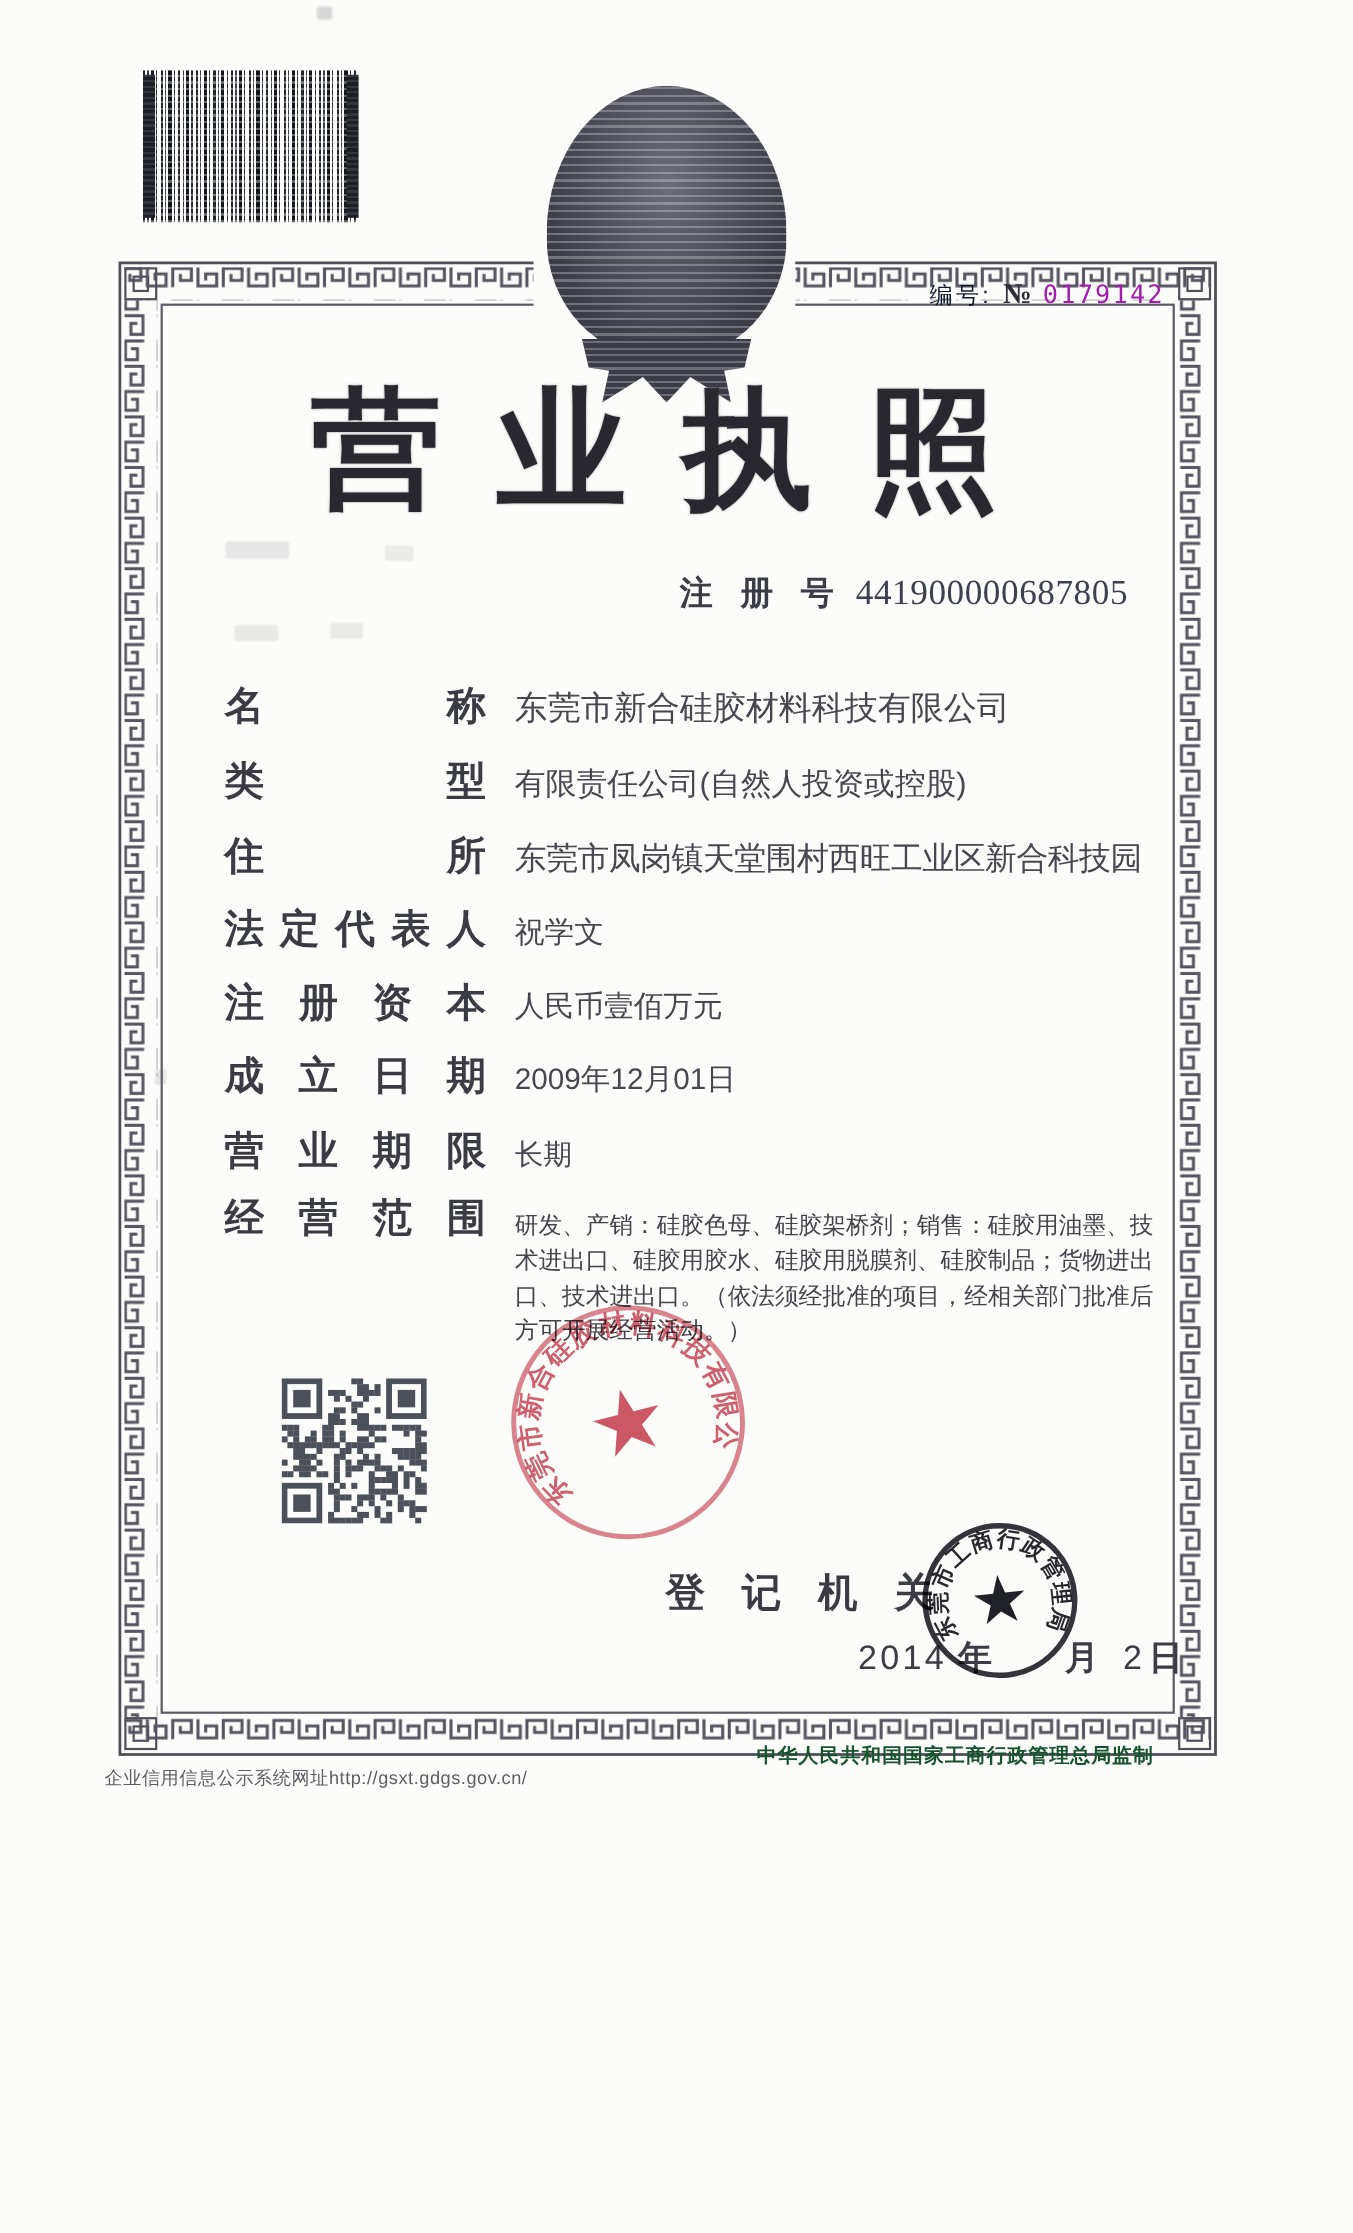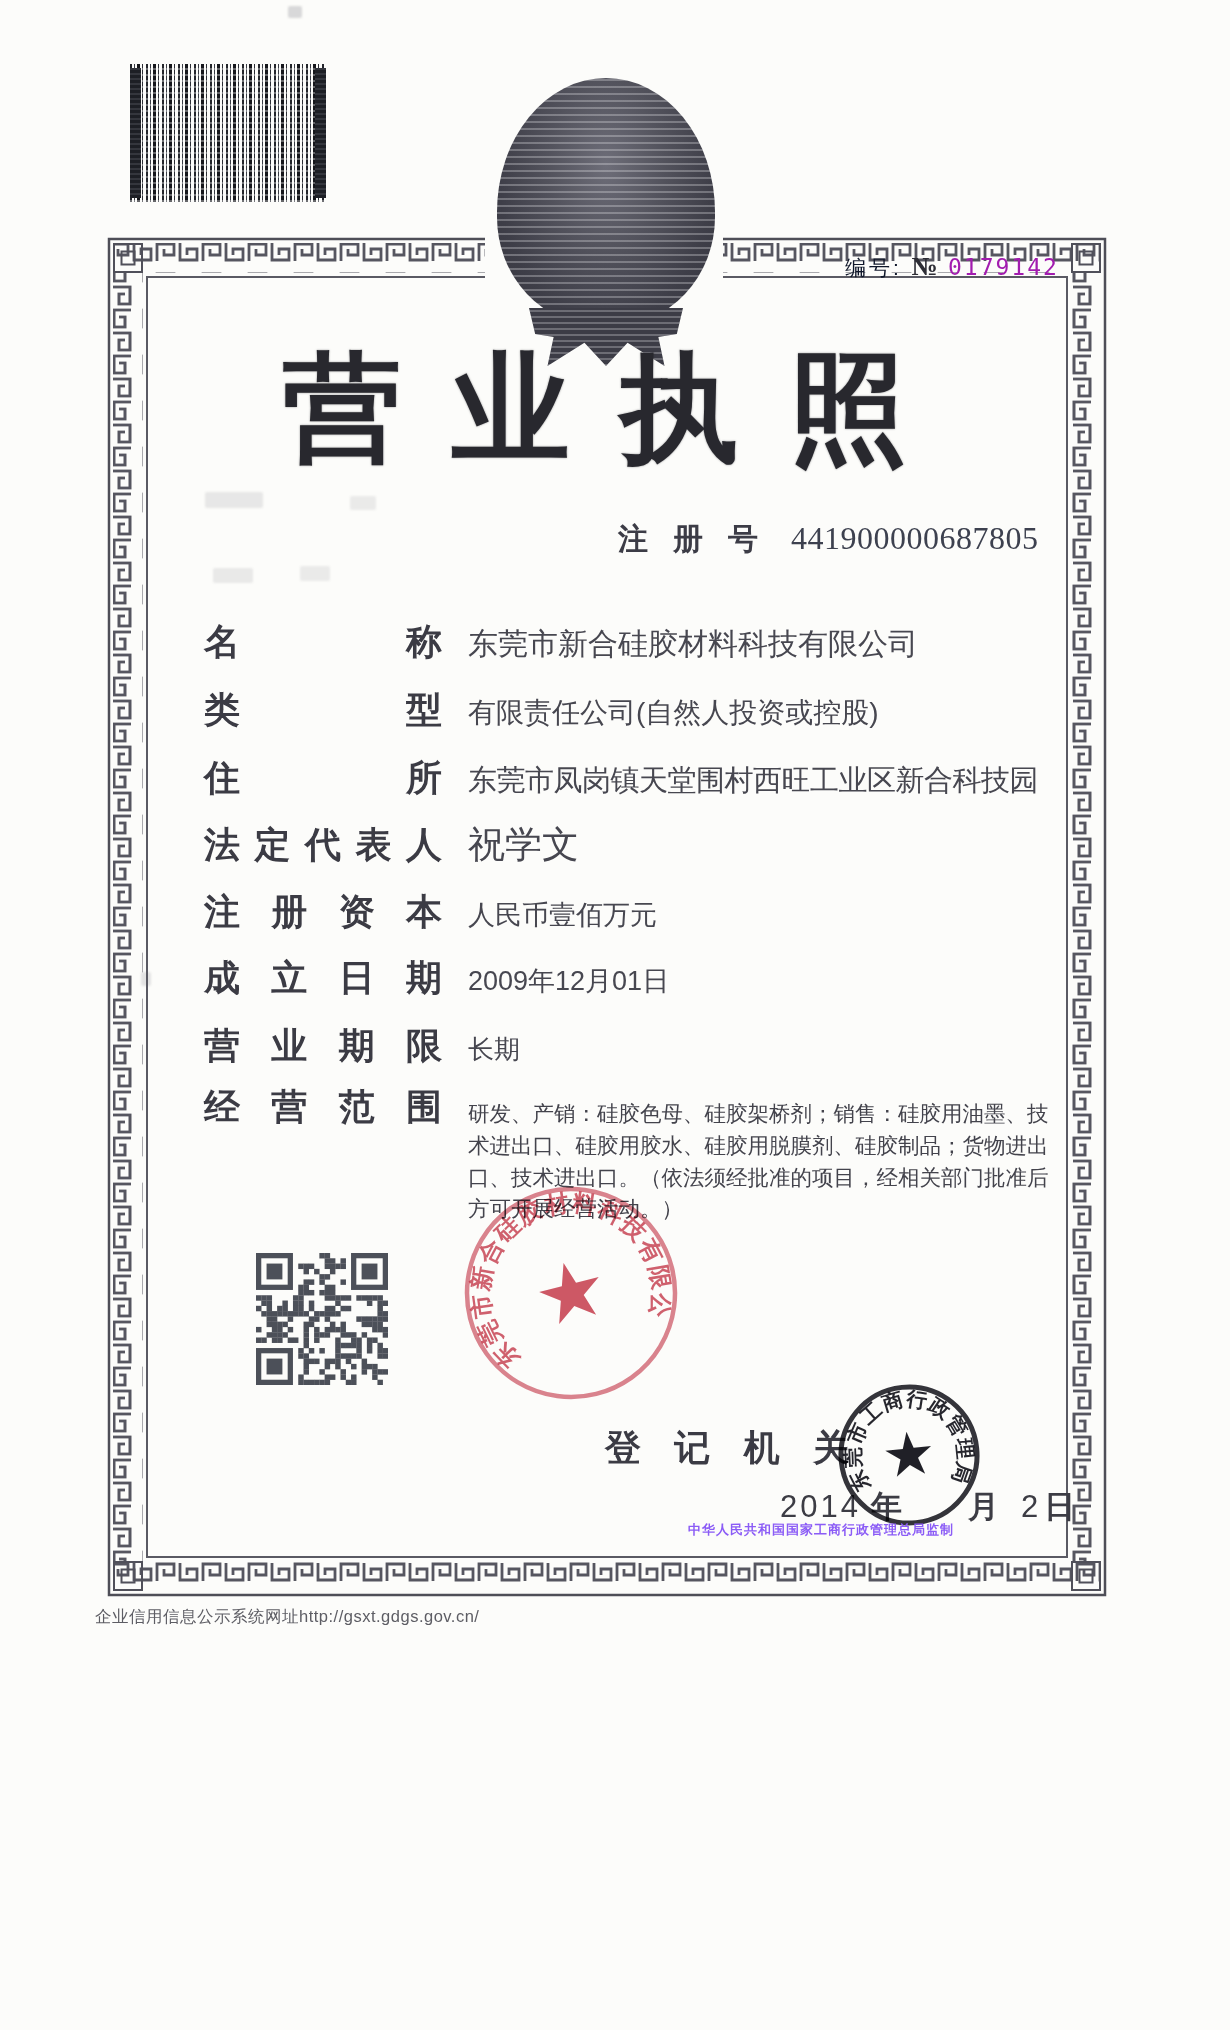--- a/index.html
+++ b/index.html
@@ -55,30 +55,30 @@
   .title{
     left:283px;top:330px;width:624px;height:150px;
     font-size:118px;font-weight:800;color:#28282e;
     text-shadow:0 0 2px rgba(40,40,45,.55);
   }
   .jlabel{display:flex;justify-content:space-between;}
 
   
   .regline{left:618px;top:519px;display:flex;align-items:baseline;}
   .regline .rlab{width:140px;font-size:30px;color:#3c3c46;font-weight:600;}
-  .regline .rnum{margin-left:33px;font-family:"Liberation Serif",serif;font-size:32px;color:#3d414f;letter-spacing:.5px;}
+  .regline .rnum{margin-left:20px;font-family:"Liberation Serif",serif;font-size:32px;color:#3d414f;letter-spacing:.5px;}
 
   
   .row{position:absolute;left:204px;display:flex;align-items:baseline;}
   .flabel{width:238px;font-size:36px;font-weight:650;color:#3b3b44;flex:none;}
   .fvalue{margin-left:26px;color:#474750;}
   .v-name{font-size:30px;}
   .v-type{font-size:28px;}
   .v-addr{font-size:29px;letter-spacing:-.5px;white-space:nowrap;}
-  .v-legal{font-size:37px;}
+  .v-legal{font-size:27px;}
   .v-cap{font-size:27px;}
   .v-date{font-size:27px;}
   .v-term{font-size:26px;}
   .row.scope{align-items:flex-start;}
   .v-scope{font-size:21.5px;line-height:1.48;width:600px;margin-top:16px;color:#43434c;}
 
   
   .qr{left:256px;top:1253px;width:132px;height:132px;opacity:.92;}
 
   
@@ -90,21 +90,21 @@
   .registrar{left:605px;top:1424px;width:244px;font-size:36px;font-weight:650;color:#3b3b44;}
   .dateline{left:780px;top:1486px;font-size:31px;color:#3c3c44;display:flex;align-items:baseline;}
   .dateline .yr{letter-spacing:3px;}
   .dateline .u1{margin-left:10px;font-weight:600;}
   .dateline .u2{margin-left:66px;font-weight:600;}
   .dateline .dy{margin-left:22px;}
   .dateline .u3{margin-left:6px;font-weight:600;}
 
   
   .footer-left{left:95px;top:1606px;font-size:16.5px;letter-spacing:.5px;color:#5d5d64;text-align:right;}
-  .footer-right{left:688px;top:1521px;font-size:13px;font-weight:600;letter-spacing:1px;color:#8b5cf6;}
+  .footer-right{left:688px;top:1584px;font-size:18px;font-weight:600;letter-spacing:1px;color:#14532d;}
 </style>
 </head>
 <body>
 
 <div class="art" style="left:288px;top:6px;width:14px;height:12px;"></div>
 <div class="art" style="left:205px;top:492px;width:58px;height:16px;opacity:.6;"></div>
 <div class="art" style="left:350px;top:496px;width:26px;height:14px;opacity:.5;"></div>
 <div class="art" style="left:213px;top:568px;width:40px;height:15px;opacity:.55;"></div>
 <div class="art" style="left:300px;top:566px;width:30px;height:15px;opacity:.5;"></div>
 <div class="art" style="left:141px;top:972px;width:10px;height:14px;opacity:.7;"></div>

